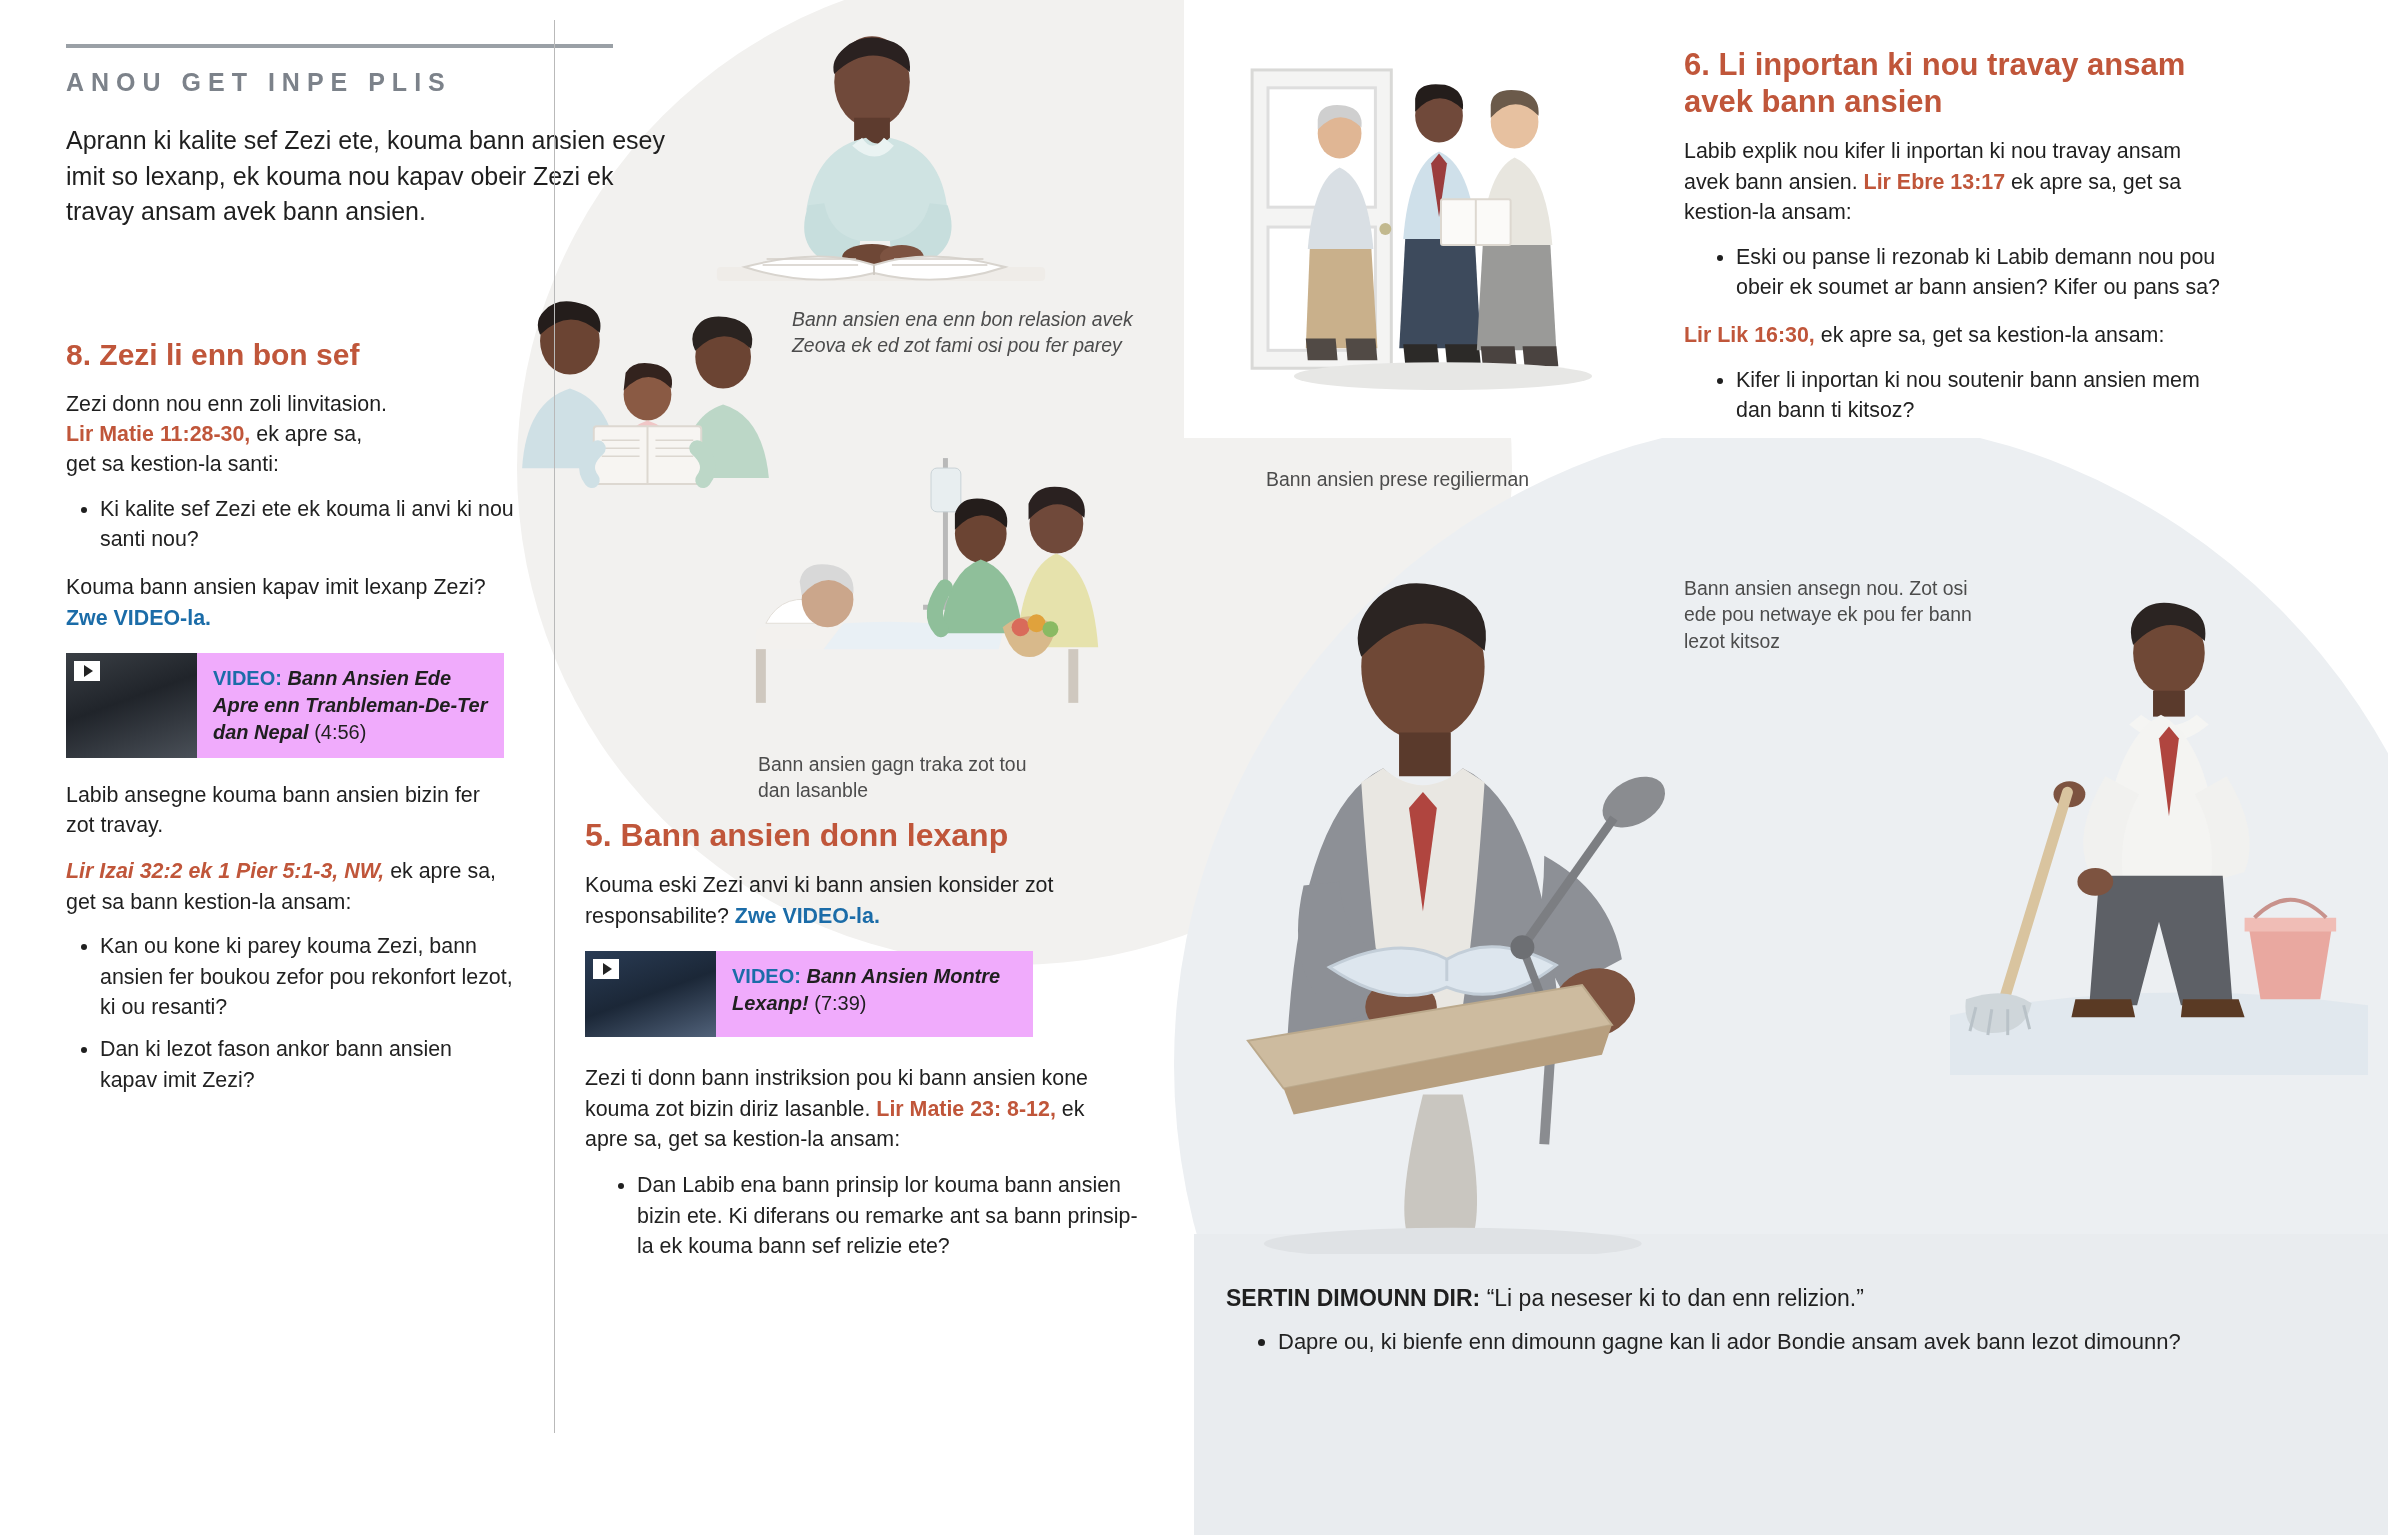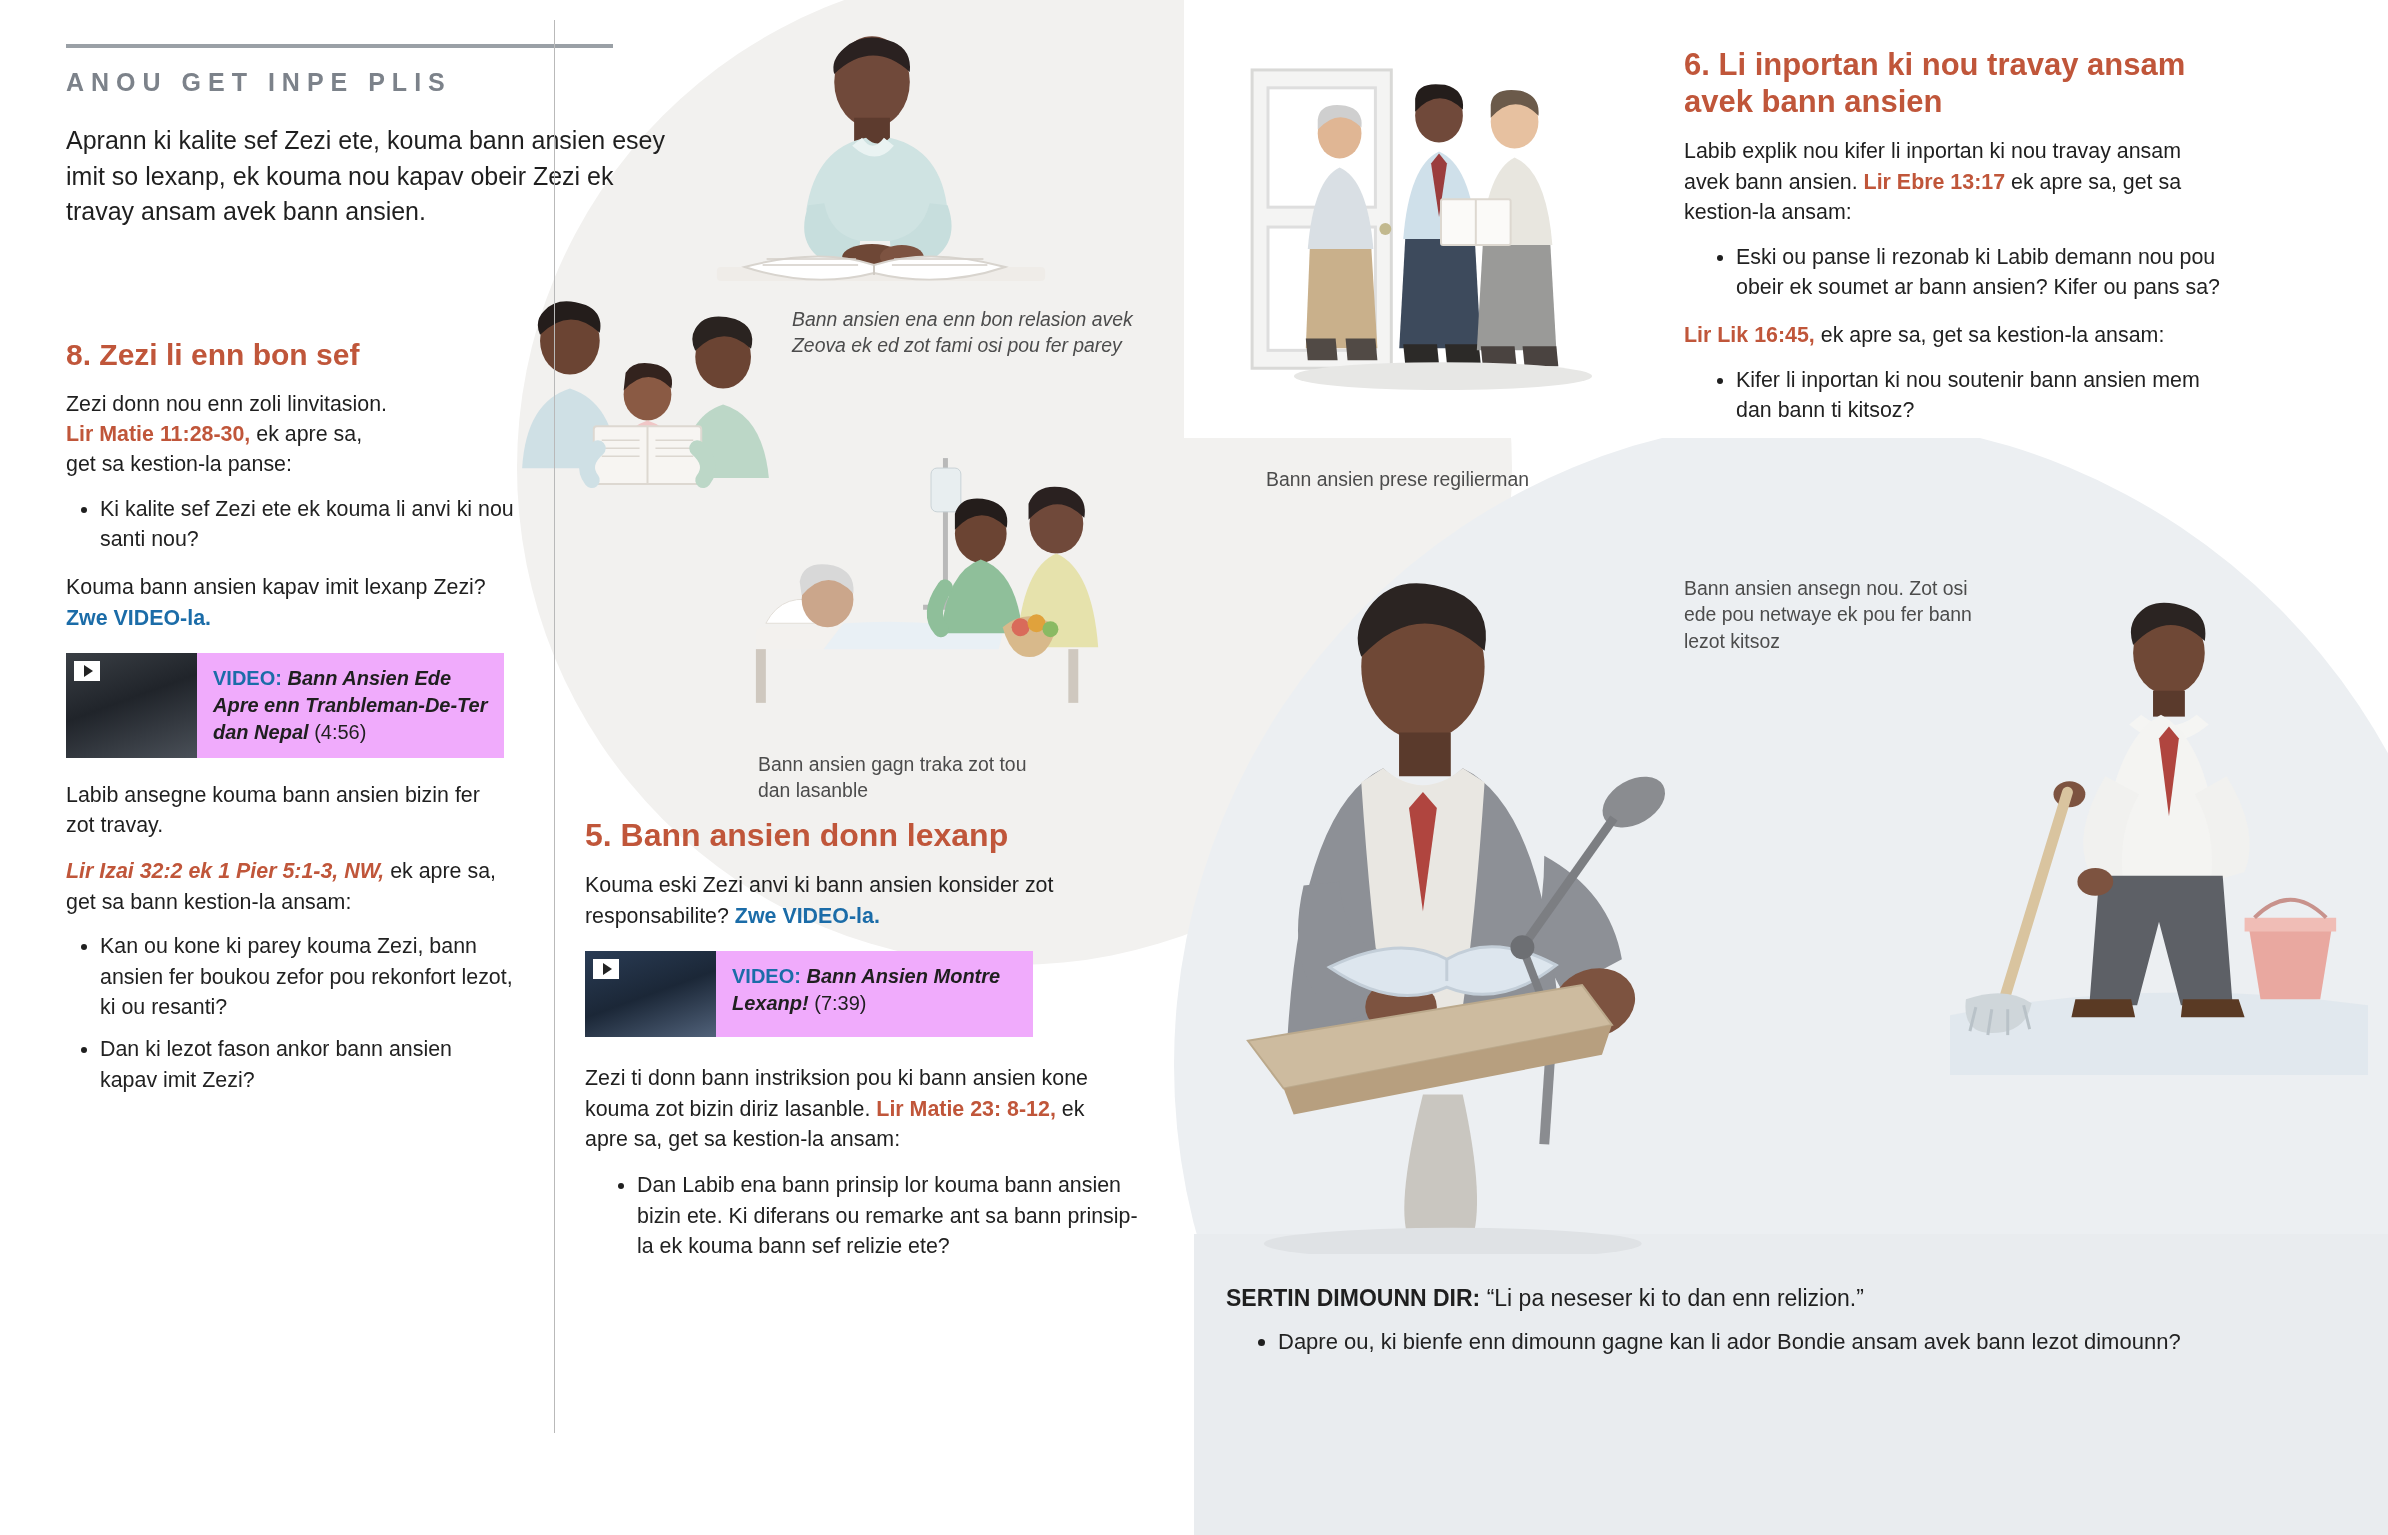--- a/index.html
+++ b/index.html
@@ -416,21 +416,21 @@
     <div class="intro">Aprann ki kalite sef Zezi ete, kouma bann ansien esey imit so lexanp, ek kouma nou kapav obeir Zezi ek travay ansam avek bann ansien.</div>
 
     <div style="height:107px"></div>
 
     <h2 class="section">8. Zezi li enn bon sef</h2>
 
     <p class="body" style="margin:0 0 10px 0; width:428px;">
       <span>Zezi donn nou enn zoli linvitasion.</span><br>
       <span class="scr">Lir Matie 11:28-30,</span>
       <span>ek apre sa,</span><br>
-      <span>get sa kestion-la panse:</span>
+      <span>get sa kestion-la santi:</span>
     </p>
 
     <ul class="qs">
       <li>Ki kalite sef Zezi ete ek kouma li anvi ki nou santi nou?</li>
     </ul>
 
     <p class="body" style="margin:18px 0 0 0; width:428px;">
       <span>Kouma bann ansien kapav imit lexanp Zezi?</span><br>
       <span class="link-blue">Zwe VIDEO-la.</span>
     </p>
@@ -498,21 +498,21 @@
       <span>Labib explik nou kifer li inportan ki nou travay ansam avek bann ansien.</span>
       <span class="scr">Lir Ebre 13:17</span>
       <span>ek apre sa, get sa kestion-la ansam:</span>
     </p>
 
     <ul class="qs" style="padding-left:52px;">
       <li>Eski ou panse li rezonab ki Labib demann nou pou obeir ek soumet ar bann ansien? Kifer ou pans sa?</li>
     </ul>
 
     <p class="body" style="margin:18px 0 0 0; width:542px;">
-      <span class="scr">Lir Lik 16:45,</span>
+      <span class="scr">Lir Lik 16:30,</span>
       <span>ek apre sa, get sa kestion-la ansam:</span>
     </p>
 
     <ul class="qs" style="padding-left:52px;">
       <li>Kifer li inportan ki nou soutenir bann ansien mem dan bann ti kitsoz?</li>
     </ul>
   </div>
 
   <div class="caption" style="left:792px; top:306px; width:378px;font-style:italic;">Bann ansien ena enn bon relasion avek Zeova ek ed zot fami osi pou fer parey</div>
 

